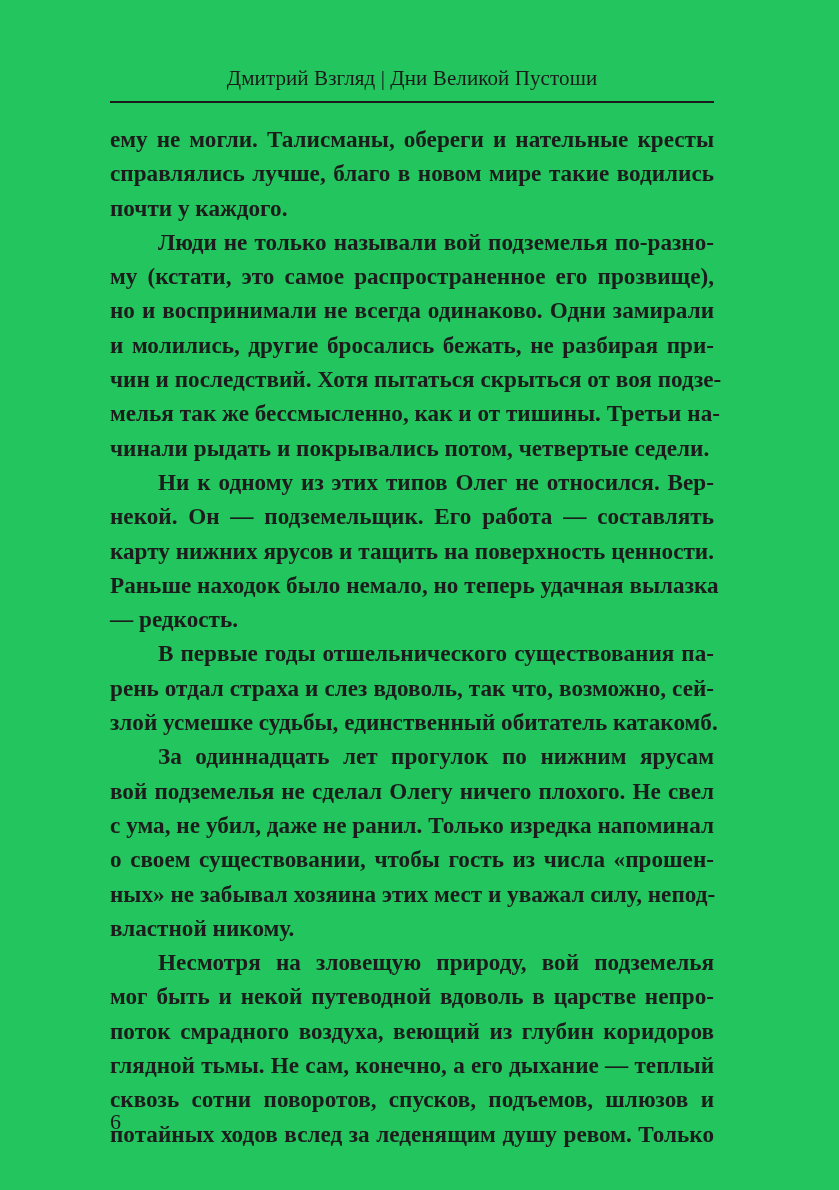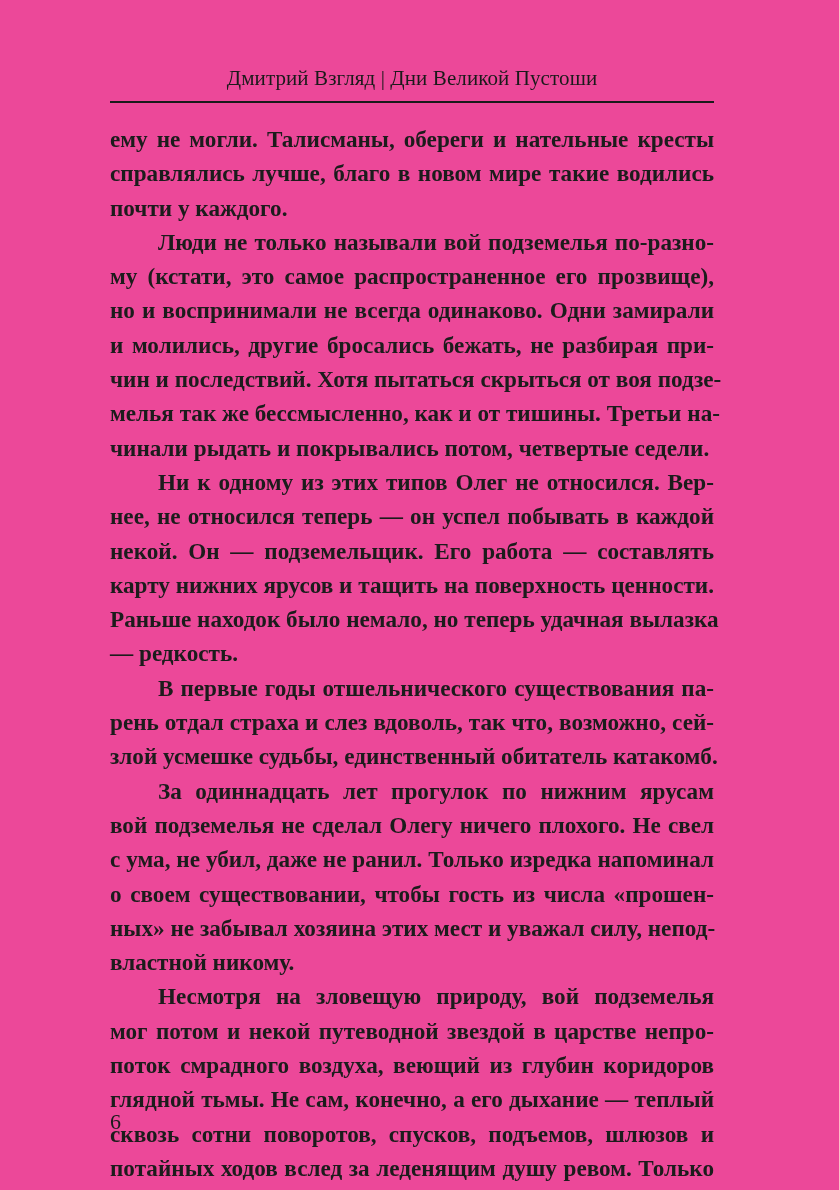--- a/index.html
+++ b/index.html
@@ -1,17 +1,17 @@
 <!DOCTYPE html>
 <html><head>
   <meta charset="utf-8">
   <style>
     html, body { margin: 0; padding: 0; background: #ffffff; }
     body { width: 839px; height: 1190px; position: relative; overflow: hidden; }
-    .page { position: absolute; left: 0; top: 0; width: 839px; height: 1190px; background: #ec4899; }
+    .page { position: absolute; left: 0; top: 0; width: 839px; height: 1190px; background: #22c55e; }
     .header {
       position: absolute; left: 110px; top: 66px; width: 604px;
       text-align: center; font-family: "Liberation Serif", serif;
       font-size: 21px; color: #1a1a1a; letter-spacing: 0.1px;
     }
     .rule {
       position: absolute; left: 110px; top: 101px; width: 604px; height: 2px;
       background: #1a1a1a;
     }
     .body-text {
@@ -43,42 +43,41 @@
         <span class="line indent">Люди не только называли вой подземелья по-разно-</span>
         <span class="line">му (кстати, это самое распространенное его прозвище),</span>
         <span class="line">но и воспринимали не всегда одинаково. Одни замирали</span>
         <span class="line">и молились, другие бросались бежать, не разбирая при-</span>
         <span class="line">чин и последствий. Хотя пытаться скрыться от воя подзе-</span>
         <span class="line">мелья так же бессмысленно, как и от тишины. Третьи на-</span>
         <span class="line last">чинали рыдать и покрывались потом, четвертые седели.</span>
       </div>
       <div>
         <span class="line indent">Ни к одному из этих типов Олег не относился. Вер-</span>
-        <span class="line">нее, не относился теперь — он успел побывать в каждой</span>
         <span class="line">некой. Он — подземельщик. Его работа — составлять</span>
         <span class="line">карту нижних ярусов и тащить на поверхность ценности.</span>
         <span class="line">Раньше находок было немало, но теперь удачная вылазка</span>
         <span class="line last">— редкость.</span>
       </div>
       <div>
         <span class="line indent">В первые годы отшельнического существования па-</span>
         <span class="line">рень отдал страха и слез вдоволь, так что, возможно, сей-</span>
         <span class="line last">злой усмешке судьбы, единственный обитатель катакомб.</span>
       </div>
       <div>
         <span class="line indent">За одиннадцать лет прогулок по нижним ярусам</span>
         <span class="line">вой подземелья не сделал Олегу ничего плохого. Не свел</span>
         <span class="line">с ума, не убил, даже не ранил. Только изредка напоминал</span>
         <span class="line">о своем существовании, чтобы гость из числа «прошен-</span>
         <span class="line">ных» не забывал хозяина этих мест и уважал силу, непод-</span>
         <span class="line last">властной никому.</span>
       </div>
       <div>
         <span class="line indent">Несмотря на зловещую природу, вой подземелья</span>
-        <span class="line">мог потом и некой путеводной звездой в царстве непро-</span>
+        <span class="line">мог быть и некой путеводной вдоволь в царстве непро-</span>
         <span class="line">поток смрадного воздуха, веющий из глубин коридоров</span>
         <span class="line">глядной тьмы. Не сам, конечно, а его дыхание — теплый</span>
         <span class="line">сквозь сотни поворотов, спусков, подъемов, шлюзов и</span>
         <span class="line">потайных ходов вслед за леденящим душу ревом. Только</span>
       </div>
     </div>
   <div class="page-number">6</div>
 </div>
 
 </body></html>

